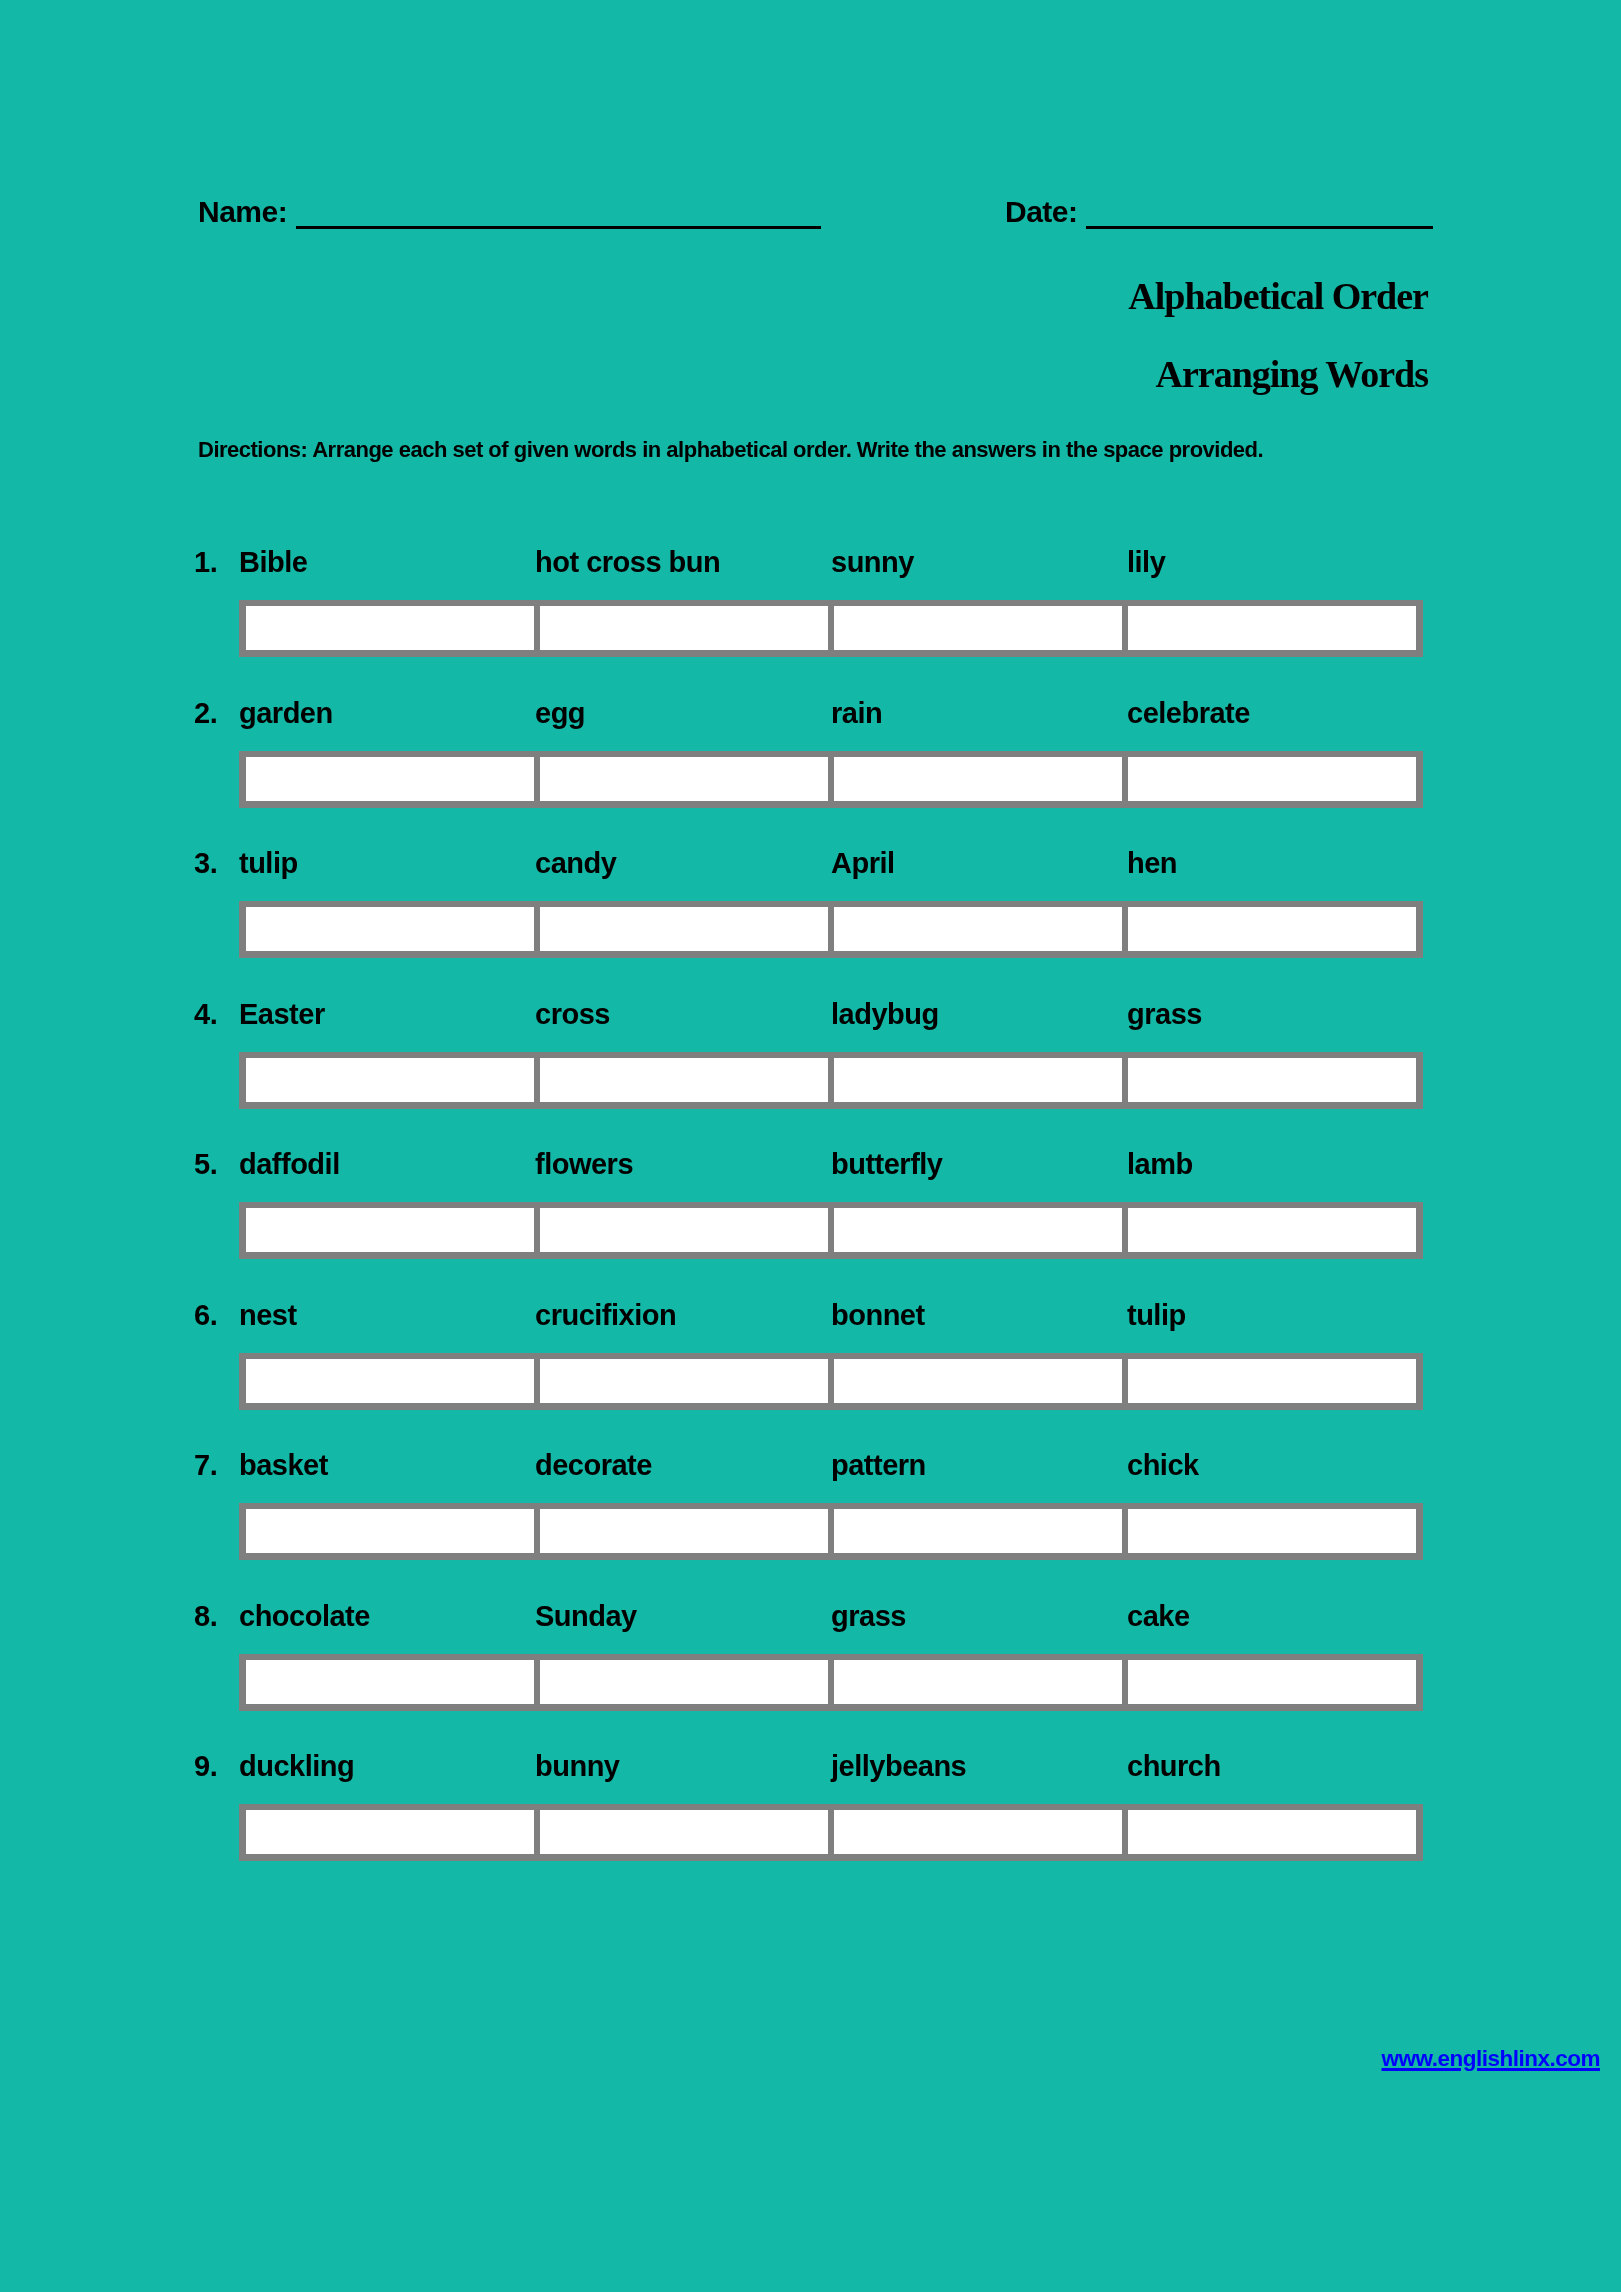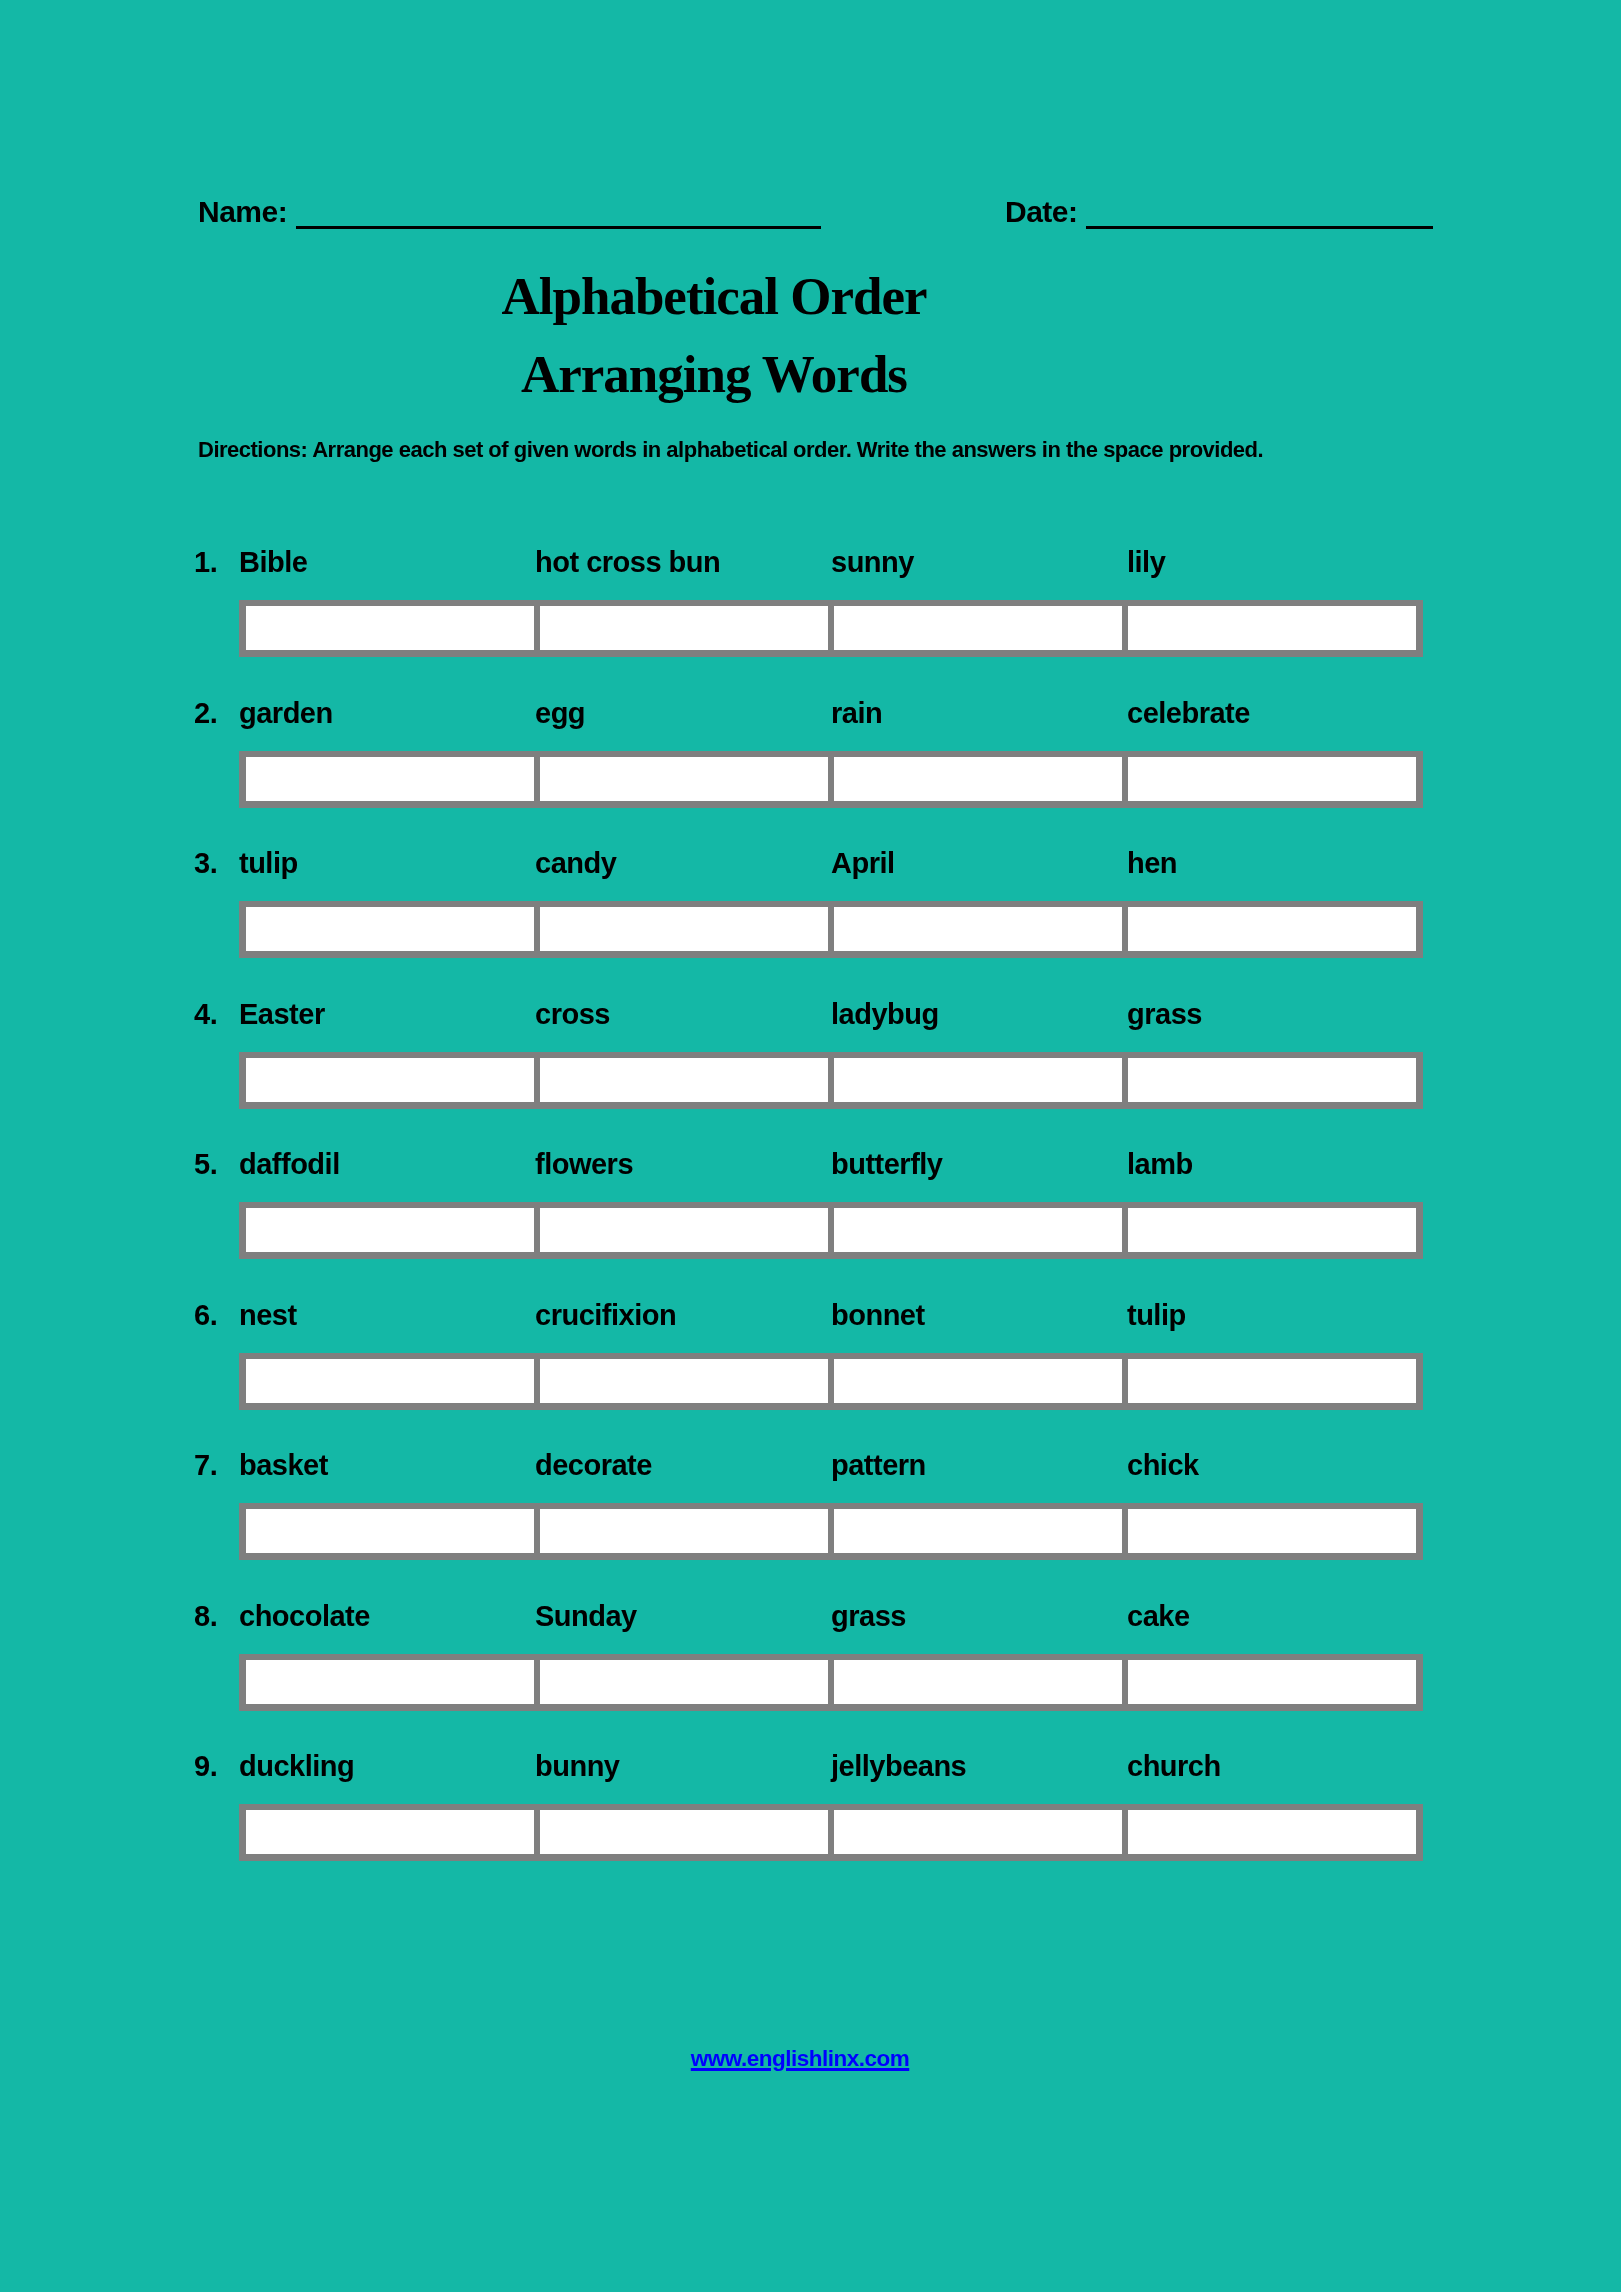--- a/index.html
+++ b/index.html
@@ -43,24 +43,24 @@
   .name-group .write-line { width: 525px; }
   .date-group { left: 807px; }
   .date-group .write-line { width: 347px; }
 
   
   .title {
     position: absolute;
     top: 257px;
     left: 0;
     width: 1428px;
-    text-align: center;
+    text-align: right;
     font-family: "Liberation Serif", serif;
     font-weight: bold;
-    font-size: 53px;
+    font-size: 38px;
     line-height: 78px;
     letter-spacing: -1px;
   }
 
   
   .directions {
     position: absolute;
     top: 431px;
     left: 198px;
     width: 1225px;
@@ -107,21 +107,21 @@
     flex: 1 1 0;
     background: #ffffff;
   }
 
   
   .footer {
     position: absolute;
     top: 2045px;
     left: 0;
     width: 1600px;
-    text-align: center;
+    text-align: right;
   }
   .footer a {
     font-size: 22.5px;
     line-height: 27.4px;
     font-weight: bold;
     color: #0000ff;
     text-decoration: underline;
     text-decoration-thickness: 2.9px;
     letter-spacing: -0.5px;
   }

